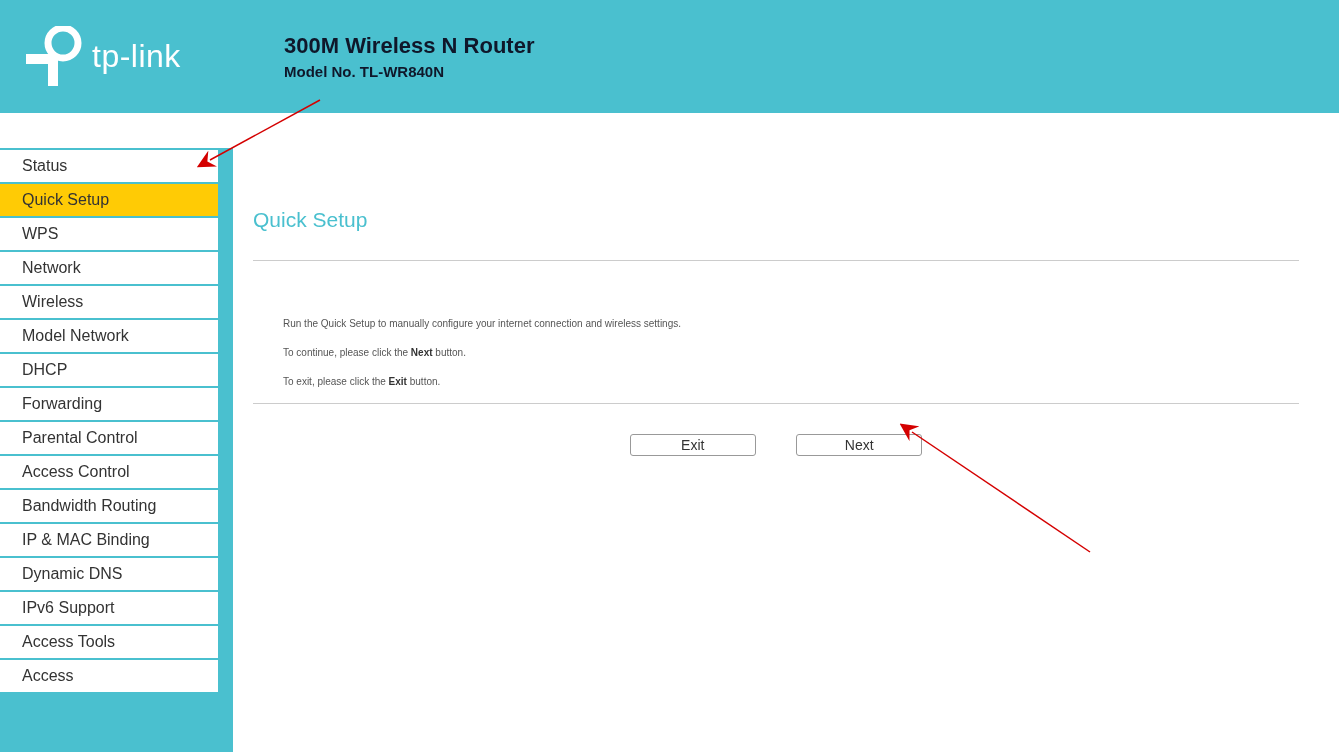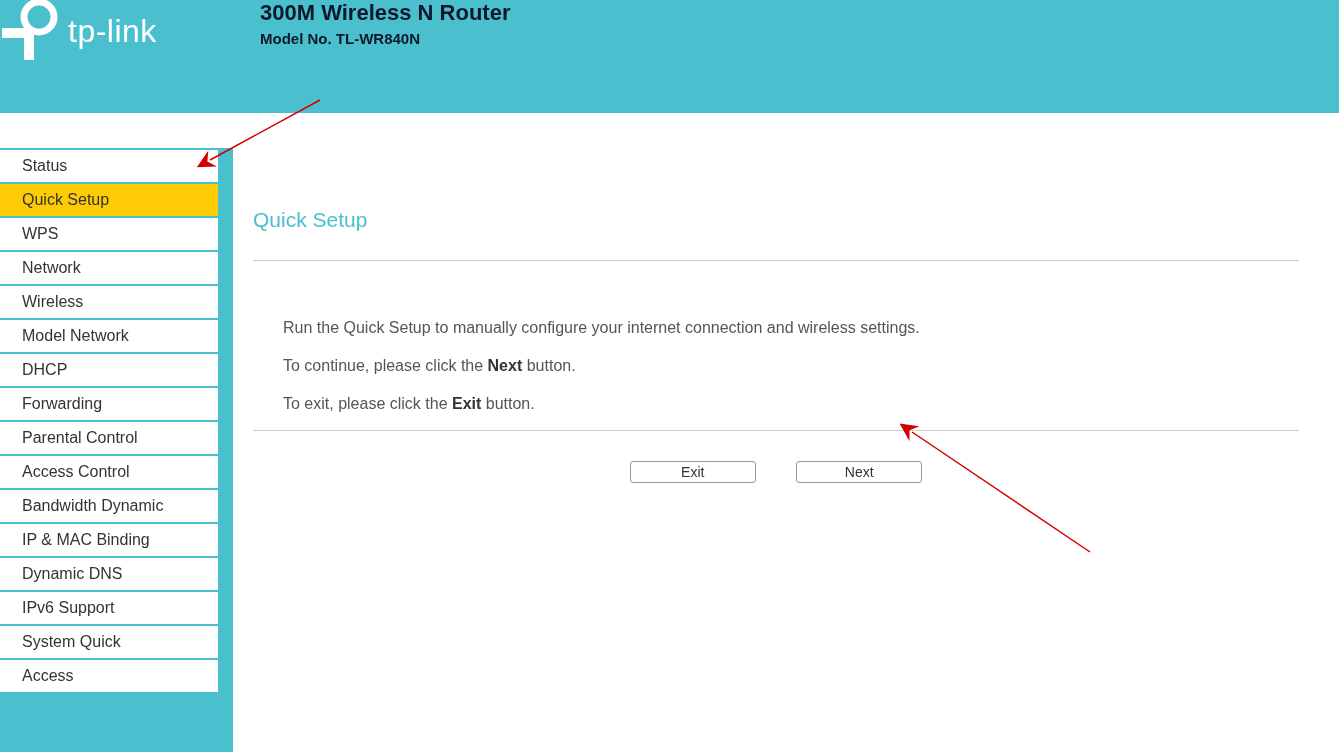--- a/index.html
+++ b/index.html
@@ -8,21 +8,22 @@
     background: #ffffff;
     width: 1339px;
     height: 752px;
     overflow: hidden;
     position: relative;
   }
   .header {
     background: #4ac0cf;
     height: 113px;
     display: flex;
-    align-items: flex-start;
+    align-items: center;
+    padding-left: 24px;
   }
   .logo-area {
     display: flex;
     align-items: center;
     width: 260px;
   }
   .logo-text {
     color: #ffffff;
     font-size: 32px;
     font-weight: 400;
@@ -77,21 +78,21 @@
     font-size: 21px;
     font-weight: 400;
     margin-bottom: 28px;
   }
   .hr {
     border: none;
     border-top: 1px solid #cccccc;
     margin-bottom: 55px;
   }
   .content-text {
-    font-size: 16px;
+    font-size: 10px;
     color: #555;
     line-height: 1.5;
     padding-left: 30px;
   }
   .content-text p {
     margin-bottom: 14px;
   }
   .content-text b { font-weight: bold; color: #333; }
   .hr2 {
     border: none;
@@ -145,25 +146,25 @@
       <div class="sidebar-item"><span>Status</span></div>
       <div class="sidebar-item active"><span>Quick Setup</span></div>
       <div class="sidebar-item"><span>WPS</span></div>
       <div class="sidebar-item"><span>Network</span></div>
       <div class="sidebar-item"><span>Wireless</span></div>
       <div class="sidebar-item"><span>Model Network</span></div>
       <div class="sidebar-item"><span>DHCP</span></div>
       <div class="sidebar-item"><span>Forwarding</span></div>
       <div class="sidebar-item"><span>Parental Control</span></div>
       <div class="sidebar-item"><span>Access Control</span></div>
-      <div class="sidebar-item"><span>Bandwidth Dynamic</span></div>
+      <div class="sidebar-item"><span>Bandwidth Routing</span></div>
       <div class="sidebar-item"><span>IP &amp; MAC Binding</span></div>
       <div class="sidebar-item"><span>Dynamic DNS</span></div>
       <div class="sidebar-item"><span>IPv6 Support</span></div>
-      <div class="sidebar-item"><span>System Quick</span></div>
+      <div class="sidebar-item"><span>Access Tools</span></div>
       <div class="sidebar-item"><span>Access</span></div>
     </div>
   </div>
 
   <div class="main">
     <div class="page-title">Quick Setup</div>
     <hr class="hr">
     <div class="content-text">
       <p>Run the Quick Setup to manually configure your internet connection and wireless settings.</p>
       <p>

